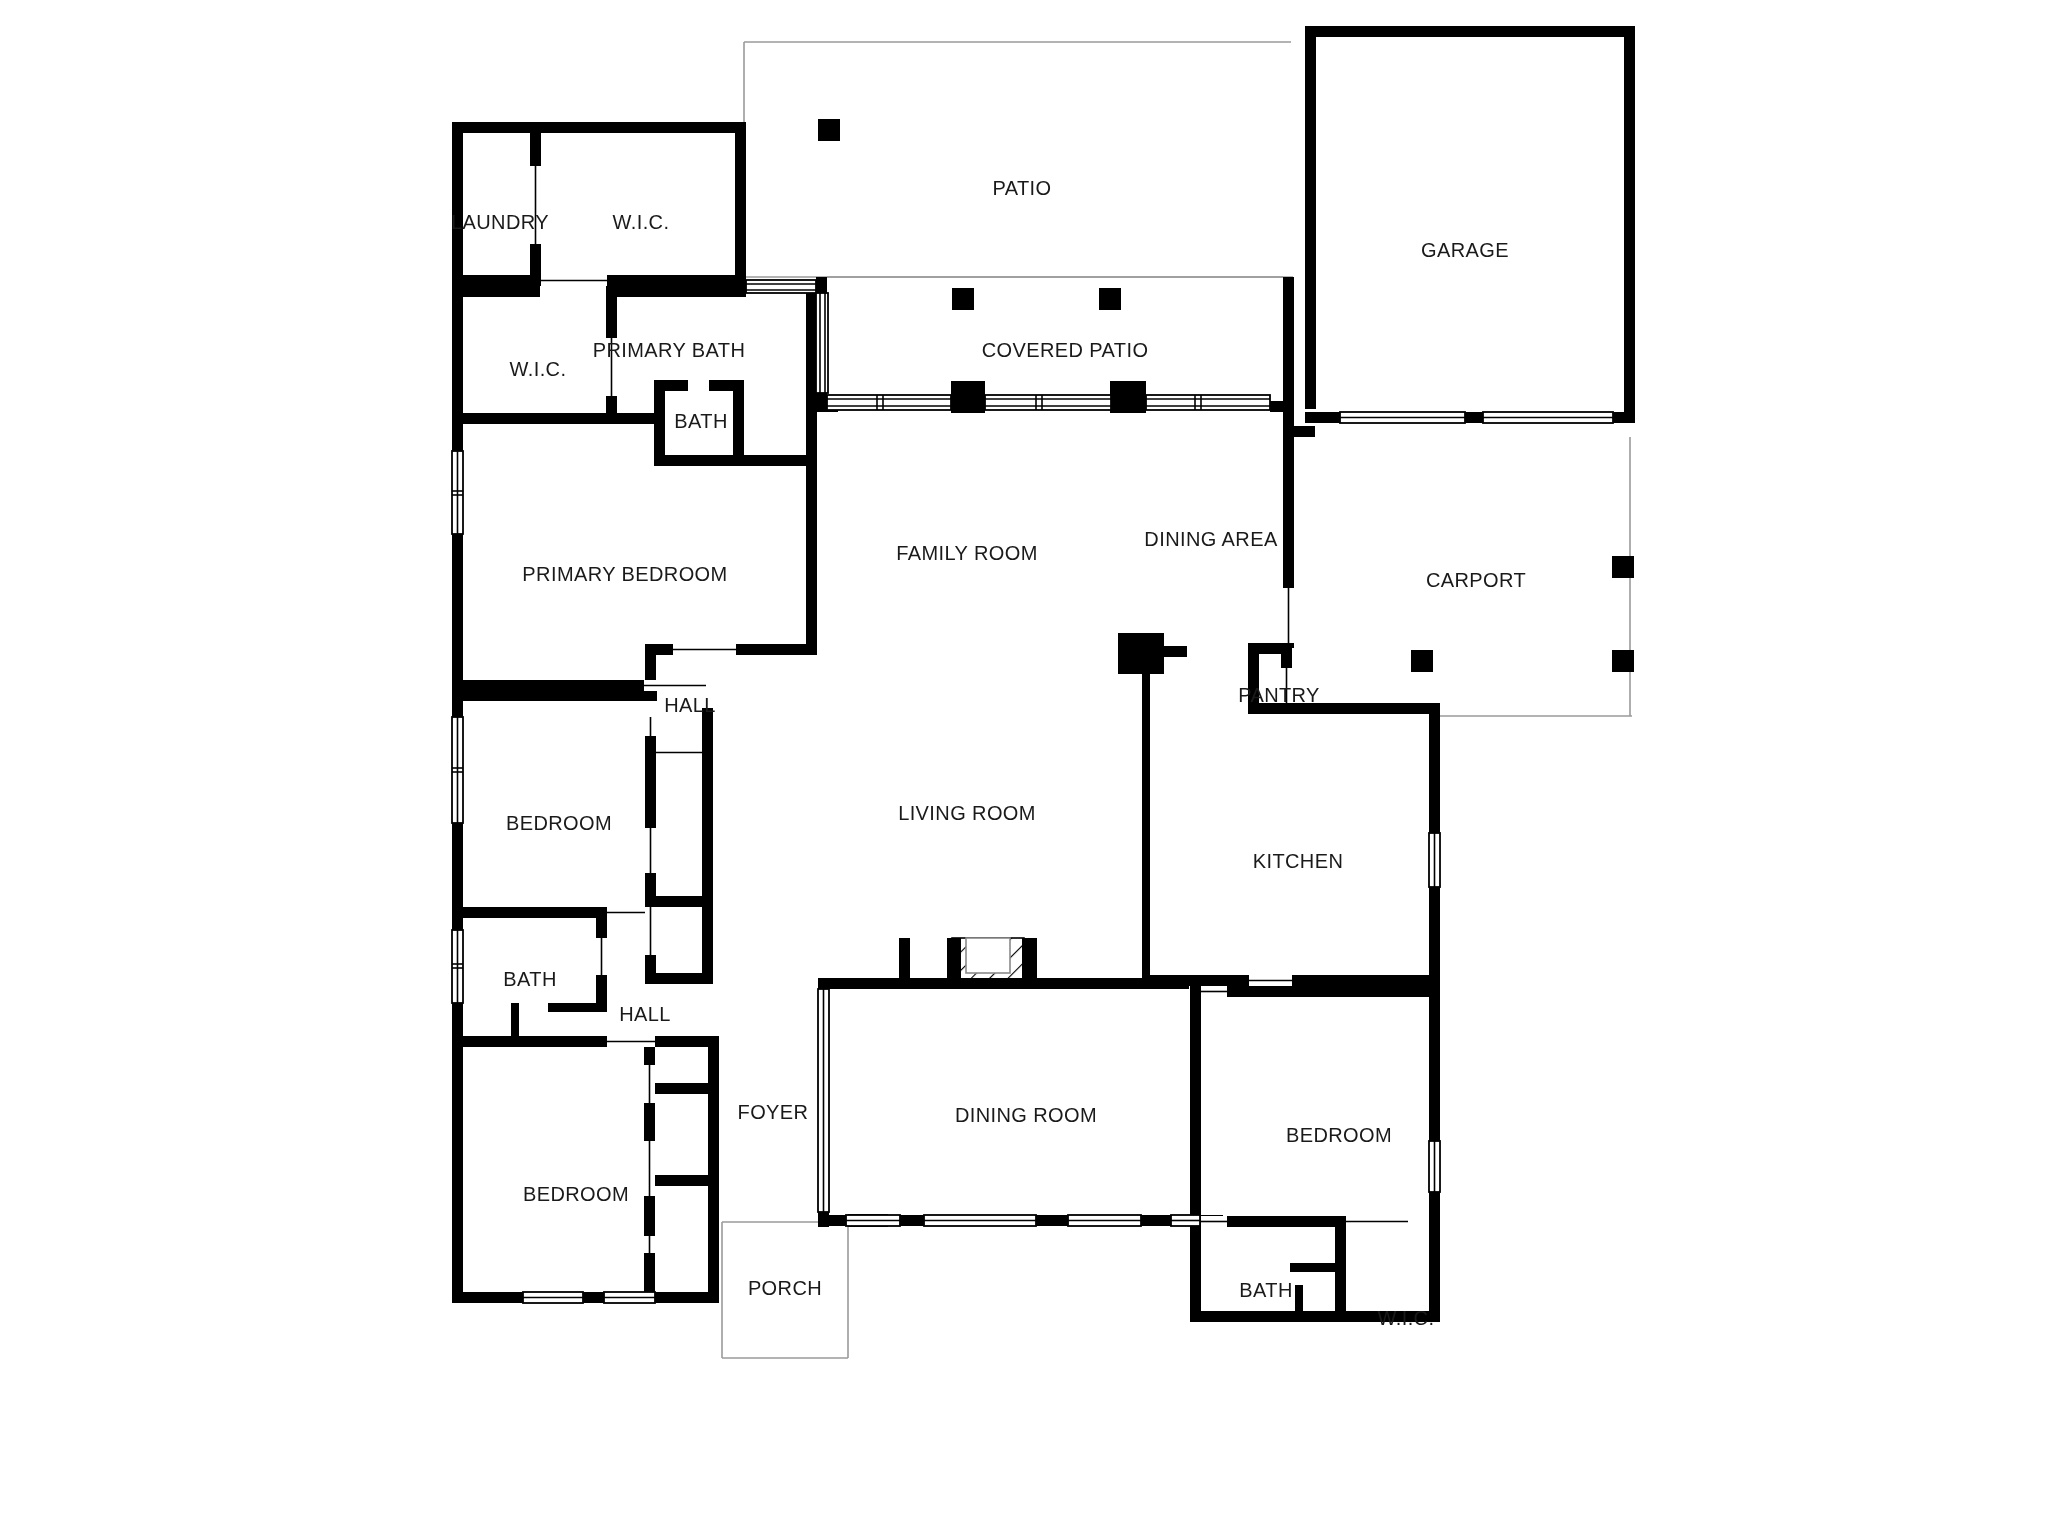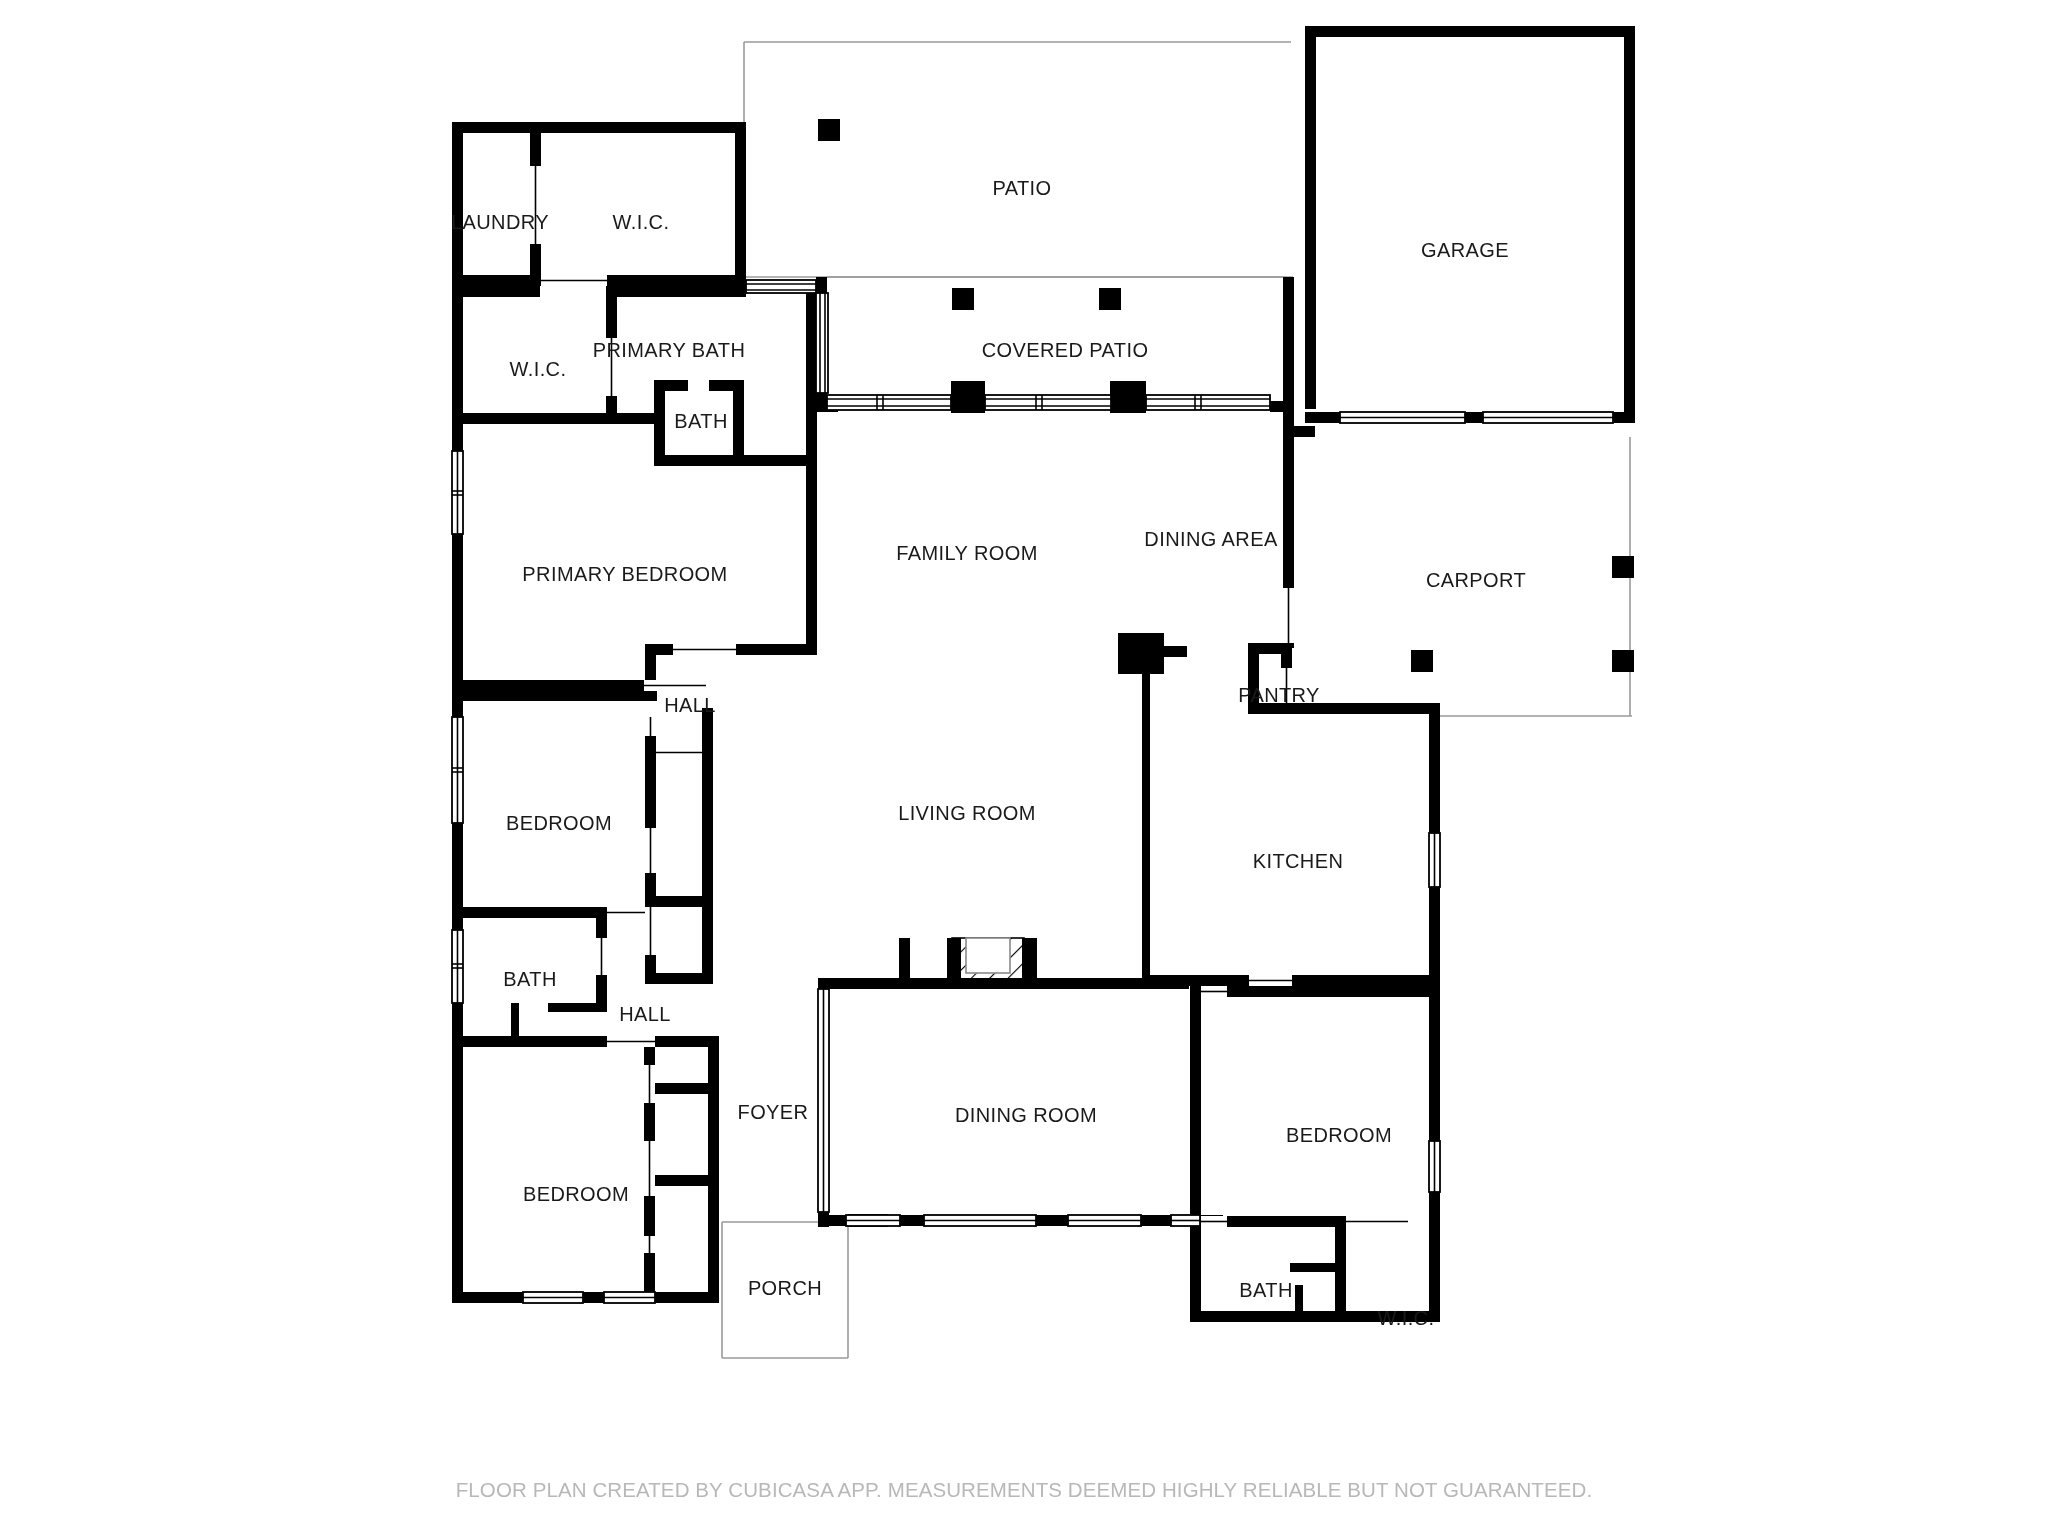--- a/index.html
+++ b/index.html
@@ -426,15 +426,14 @@
       <text class="roomlabel" x="1026" y="1117">DINING ROOM</text>
       <text class="roomlabel" x="576" y="1196">BEDROOM</text>
       <text class="roomlabel" x="1339" y="1137">BEDROOM</text>
       <text class="roomlabel" x="785" y="1290">PORCH</text>
       <text class="roomlabel" x="1266" y="1292">BATH</text>
       <text class="roomlabel" x="1406" y="1320">W.I.C.</text>
     </g>
 
   </svg>
 
-  <div class="footer-text">FLOOR PLAN CREATED BY CUBICASA APP. MEASUREMENTS DEEMED HIGHLY RELIABLE BUT NOT GUARANTEED.</div>
 
 </div>
 
 </body></html>

